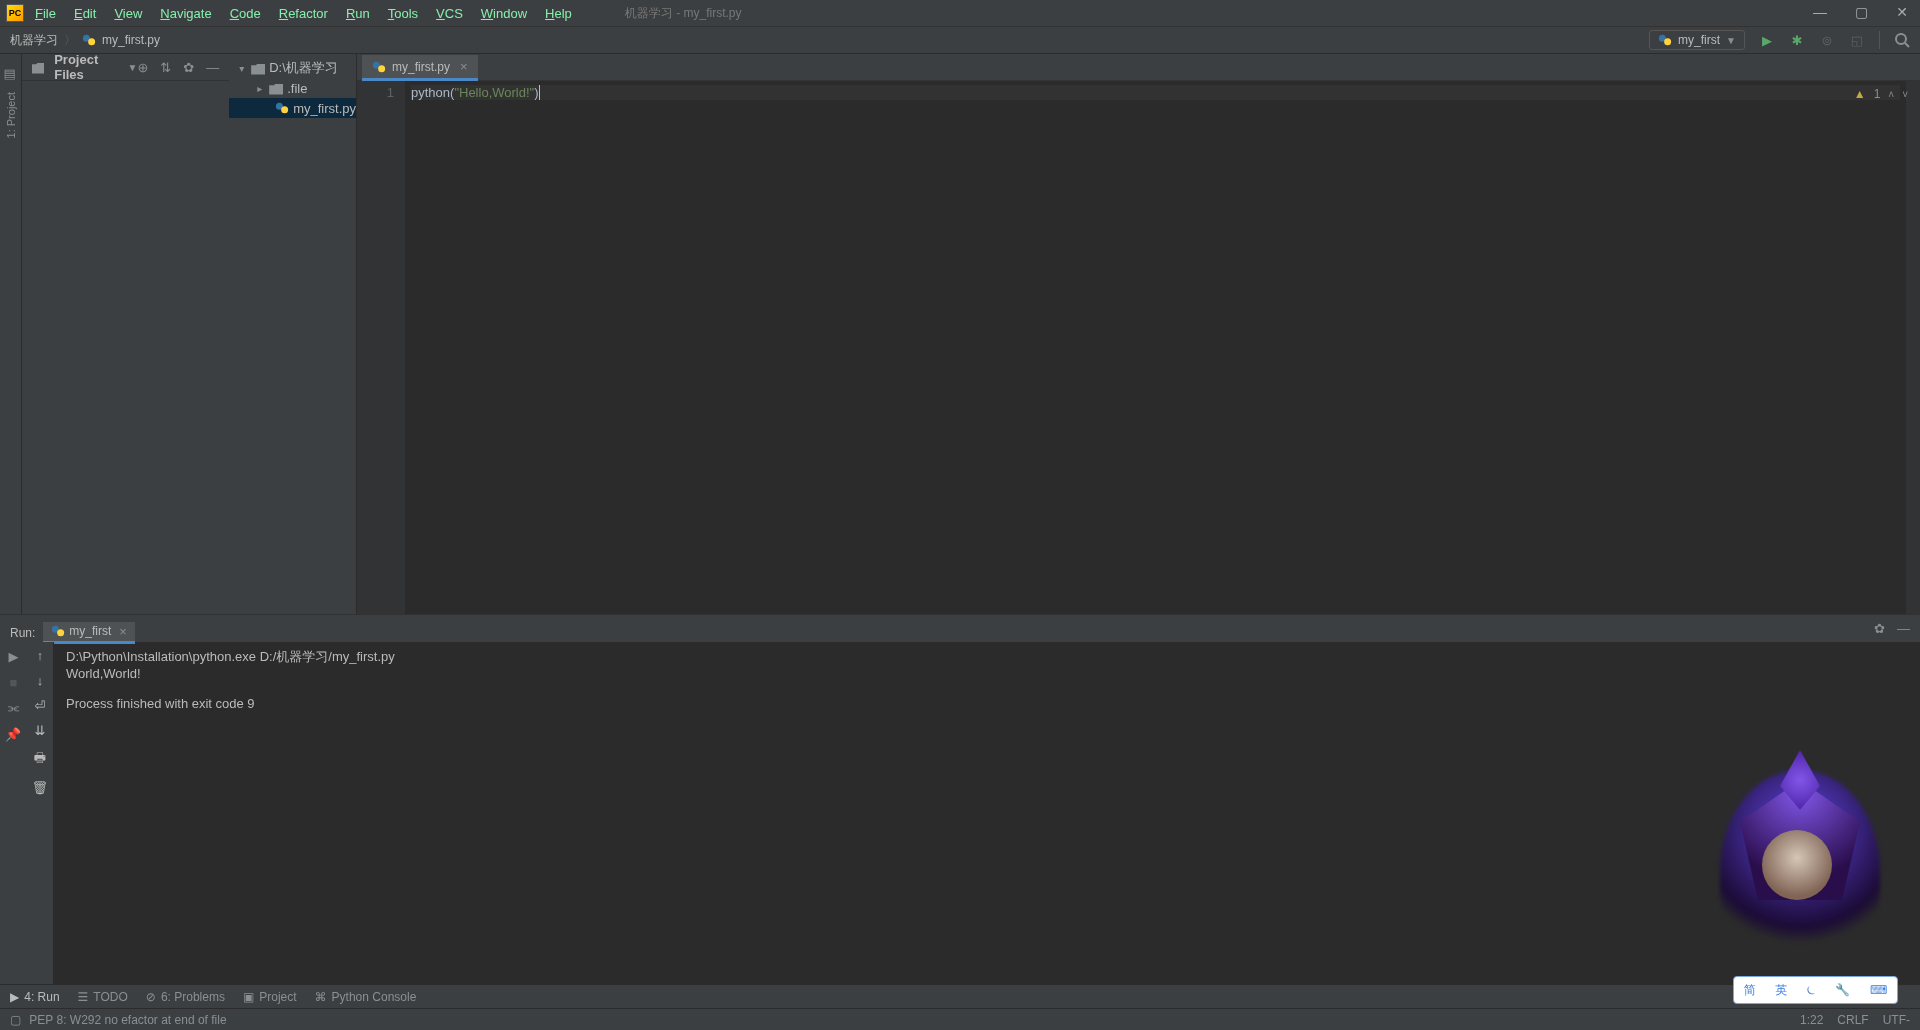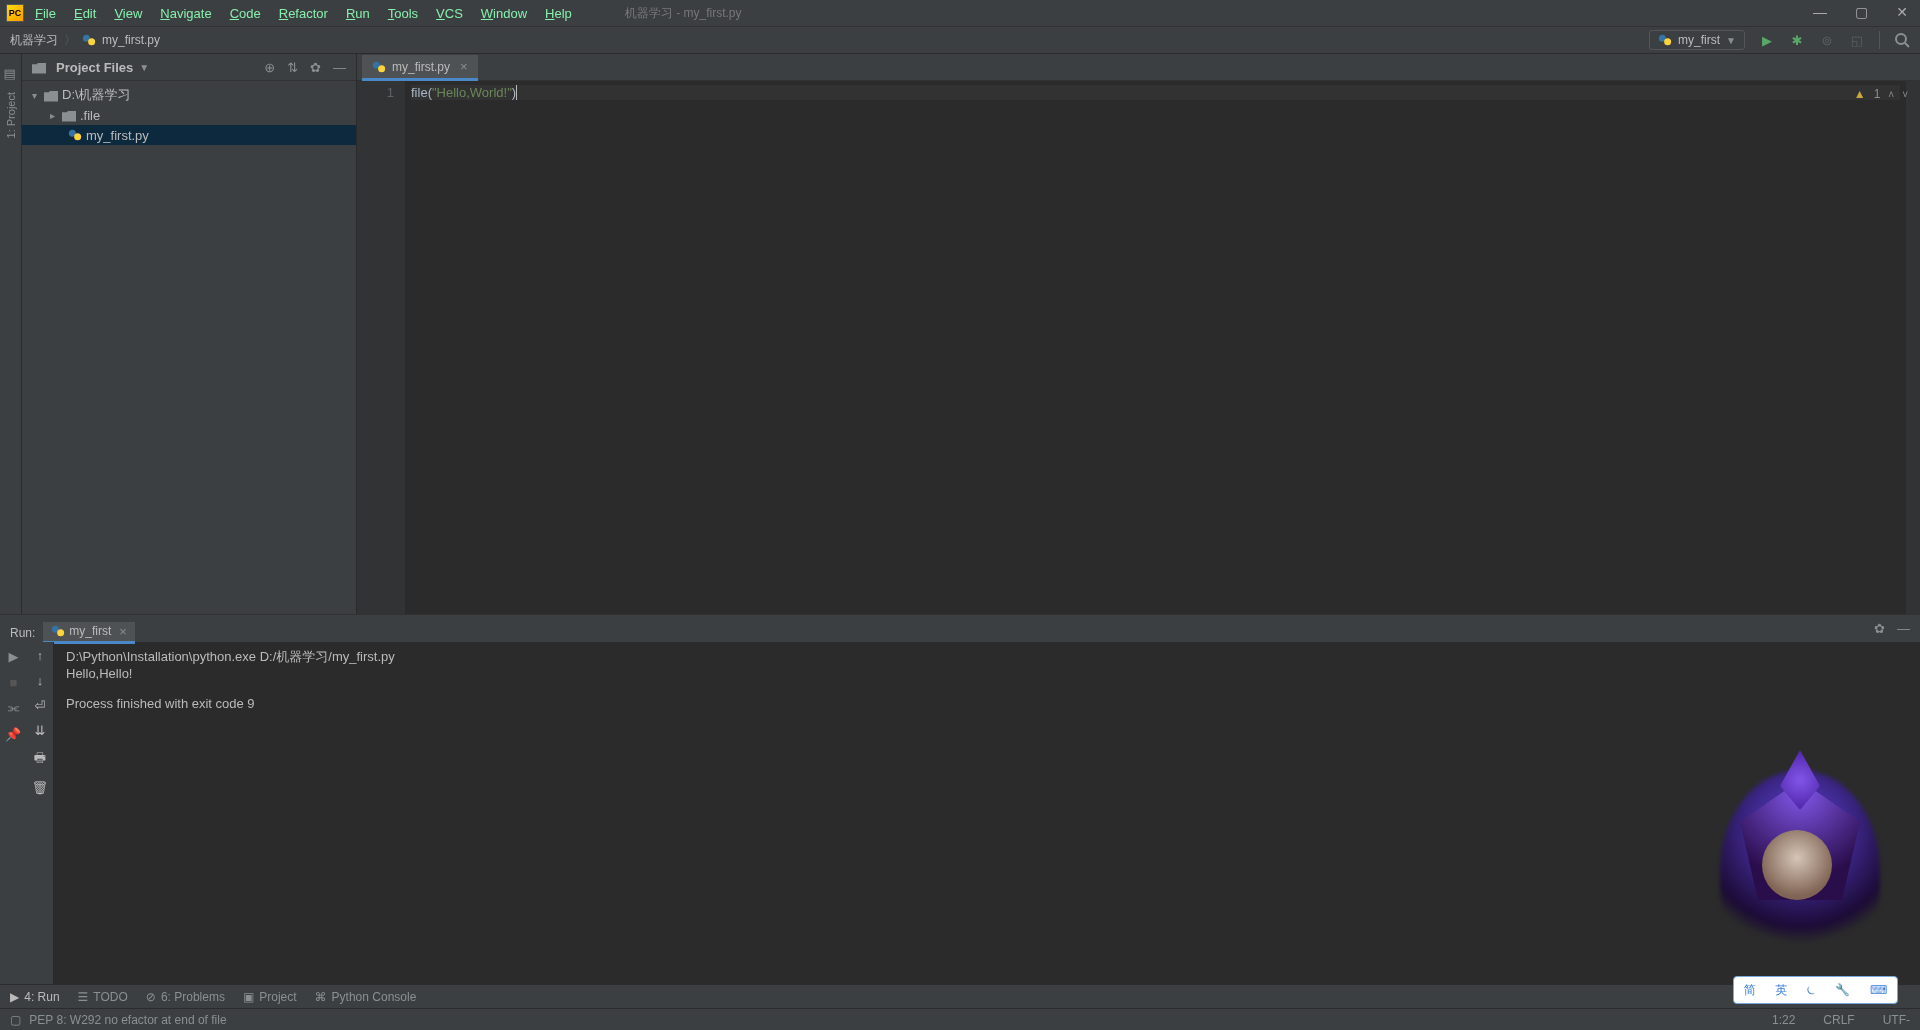--- a/index.html
+++ b/index.html
@@ -21,21 +21,21 @@
 .py-dot svg { width:14px; height:14px; }
 .tool-icn { width:16px; height:16px; cursor:pointer; color:#8a8f92; display:flex; align-items:center; justify-content:center; }
 .run-green { color:#59a869; }
 .bug-green { color:#59a869; }
 
 .main { display:flex; height:calc(100% - 27px - 27px - 24px - 22px); }
 .left-rail { width:22px; background:#3c3f41; border-right:1px solid #2b2b2b; display:flex; flex-direction:column; align-items:center; padding-top:10px; gap:6px; }
 .rail-label { writing-mode:vertical-rl; transform:rotate(180deg); font-size:11px; color:#8a8f92; cursor:pointer; padding:6px 2px; }
 .rail-icon { width:14px; height:14px; color:#8a8f92; margin-top:2px; }
 
-.project-panel { width:335px; background:#3b3f42; border-right:1px solid #2b2b2b; display:flex; flex-direction:column; }
+.project-panel { width:335px; background:#3b3f42; border-right:1px solid #2b2b2b; display:flex; flex-direction:row; }
 .panel-header { height:27px; display:flex; align-items:center; padding:0 10px; border-bottom:1px solid #323232; justify-content:space-between; }
 .panel-title { display:flex; align-items:center; gap:6px; font-size:13px; font-weight:bold; color:#bbb; }
 .panel-tools { display:flex; gap:12px; color:#8a8f92; }
 .panel-tools span { cursor:pointer; font-size:13px; }
 .tree { padding:4px 0; font-size:13px; }
 .tree-row { display:flex; align-items:center; height:20px; padding-left:10px; cursor:pointer; }
 .tree-row.sel { background:#0d293e; }
 .tree-indent1 { padding-left:28px; }
 .tree-indent2 { padding-left:46px; }
 .tree-arrow { width:12px; color:#8a8f92; font-size:10px; }
@@ -65,21 +65,21 @@
 .run-tools-col { width:27px; background:#3c3f41; display:flex; flex-direction:column; align-items:center; padding-top:6px; gap:10px; }
 .run-tools-col .tbtn { width:16px; height:16px; color:#8a8f92; cursor:pointer; display:flex; align-items:center; justify-content:center; font-size:13px; }
 .run-tools-col2 { width:27px; background:#3c3f41; display:flex; flex-direction:column; align-items:center; padding-top:6px; gap:10px; border-right:1px solid #2b2b2b; }
 .console { flex:1; padding:6px 12px; font-family:Consolas,monospace; font-size:13px; color:#bbb; white-space:pre; overflow:hidden; }
 
 .bottom-tabs { position:absolute; bottom:22px; left:0; right:0; height:24px; background:#3c3f41; display:flex; align-items:center; padding:0 10px; gap:18px; font-size:12px; color:#8a8f92; border-top:1px solid #2b2b2b; }
 .bottom-tabs .btab { display:flex; align-items:center; gap:5px; cursor:pointer; }
 .bottom-tabs .btab.active { color:#bbb; }
 
 .statusbar { position:absolute; bottom:0; left:0; right:0; height:22px; background:#3c3f41; display:flex; align-items:center; padding:0 10px; font-size:12px; color:#8a8f92; justify-content:space-between; border-top:1px solid #2b2b2b; }
-.status-right { display:flex; gap:28px;justify-content:center; }
+.status-right { display:flex; gap:14px;justify-content:center; }
 
 .ime-widget { position:absolute; right:22px; bottom:26px; width:165px; height:28px; background:#fff; border:1px solid #7aa7e0; border-radius:4px; display:flex; align-items:center; justify-content:space-around; font-size:12px; color:#3b7dd8; }
 .ime-widget span { cursor:pointer; }
 .avatar { position:absolute; right:40px; bottom:60px; width:160px; height:200px; pointer-events:none; opacity:.9; }
 .avatar .glow { position:absolute; inset:0; background:radial-gradient(circle at 50% 30%,#6b4cff,#1a0838 60%,transparent 70%); border-radius:50% 50% 40% 40%; filter:blur(2px); }
 .avatar .face { position:absolute; left:42px; top:60px; width:70px; height:70px; background:radial-gradient(circle at 50% 40%,#e8d7c7,#8a6b5a 70%); border-radius:50%; }
 .avatar .hair { position:absolute; left:20px; top:10px; width:120px; height:120px; background:radial-gradient(circle at 50% 10%,#8b5cff,#2a0a4f 70%); clip-path:polygon(50% 0%,100% 35%,85% 100%,15% 100%,0% 35%); }
 .avatar .flame { position:absolute; left:60px; top:-20px; width:40px; height:60px; background:radial-gradient(circle,#8b5cff,#4a1aa8); clip-path:polygon(50% 0%,100% 60%,50% 100%,0% 60%); filter:blur(1px); }
 .folder-icon { display:inline-block; width:14px; height:11px; background:#8a8f92; clip-path:polygon(0 15%,35% 15%,45% 0,100% 0,100% 100%,0 100%); margin-right:4px; position:relative; top:1px; }
 </style>
@@ -194,21 +194,21 @@
           </span>
         <span>my_first.py</span>
         <span class="tab-close">×</span>
       </div>
     </div>
     <div class="code-surface">
       <div class="gutter">
         <div>1</div>
       </div>
       <div class="code">
-        <span class="code-line-hl"><span class="fn">file</span><span class="par">(</span><span class="str">"Hello,World!"</span><span class="par caret">)</span></span>
+        <span class="code-line-hl"><span class="fn">python</span><span class="par">(</span><span class="str">"Hello,World!"</span><span class="par caret">)</span></span>
       </div>
       <div class="insp">
         <span class="warn-tri">▲</span>
         <span>1</span>
         <span style="font-size:10px;">˄</span>
         <span style="font-size:10px;">˅</span>
       </div>
       <div class="right-strip"></div>
     </div>
   </div>
@@ -243,21 +243,21 @@
     </div>
     <div class="run-tools-col2">
       <div class="tbtn">↑</div>
       <div class="tbtn">↓</div>
       <div class="tbtn">⏎</div>
       <div class="tbtn">⇊</div>
       <div class="tbtn">🖶</div>
       <div class="tbtn">🗑</div>
     </div>
     <div class="console"><span>D:\Python\Installation\python.exe D:/机器学习/my_first.py</span>
-<span>Hello,Hello!</span>
+<span>World,World!</span>
 
 <span>Process finished with exit code 9</span></div>
   </div>
 </div>
 
 <div class="bottom-tabs">
   <div class="btab active">
       <span>▶</span>
       <span>4: Run</span>
     </div>

